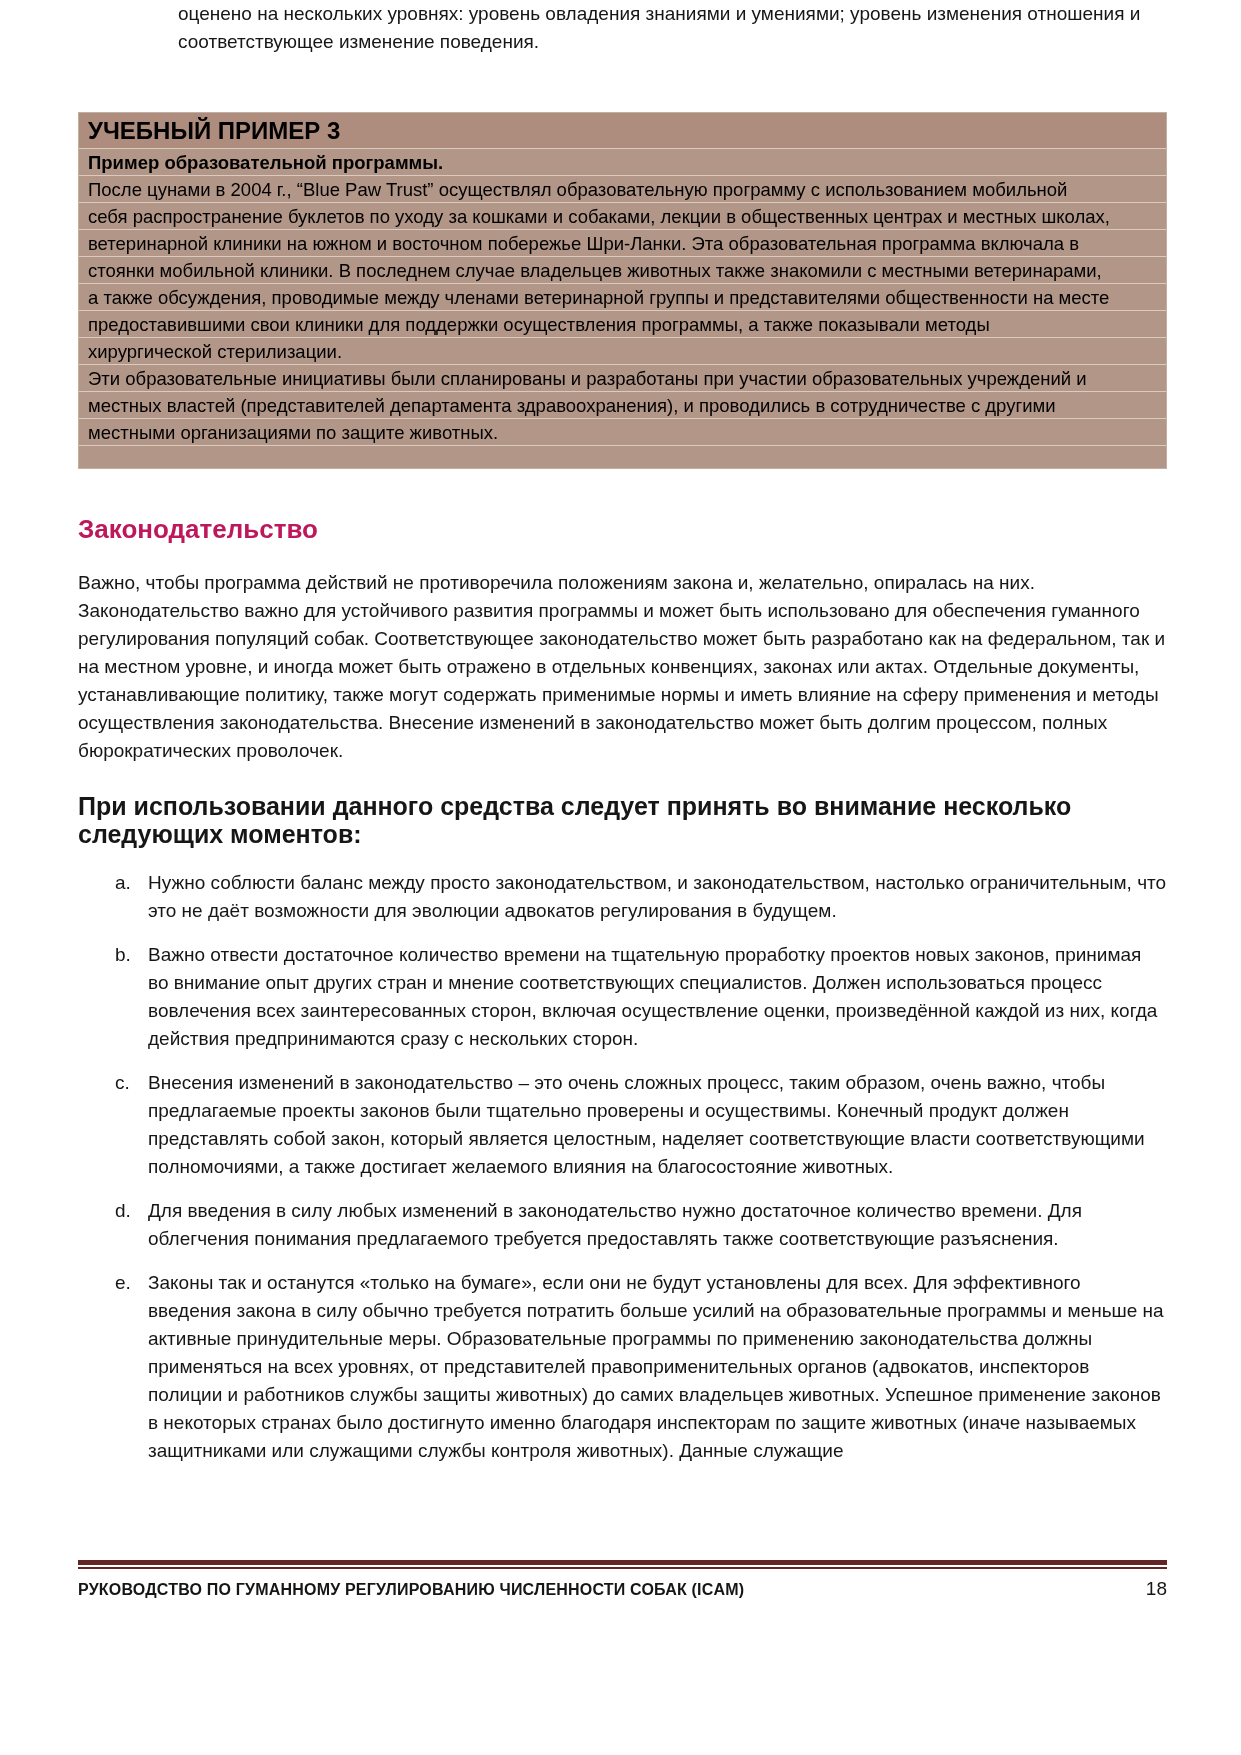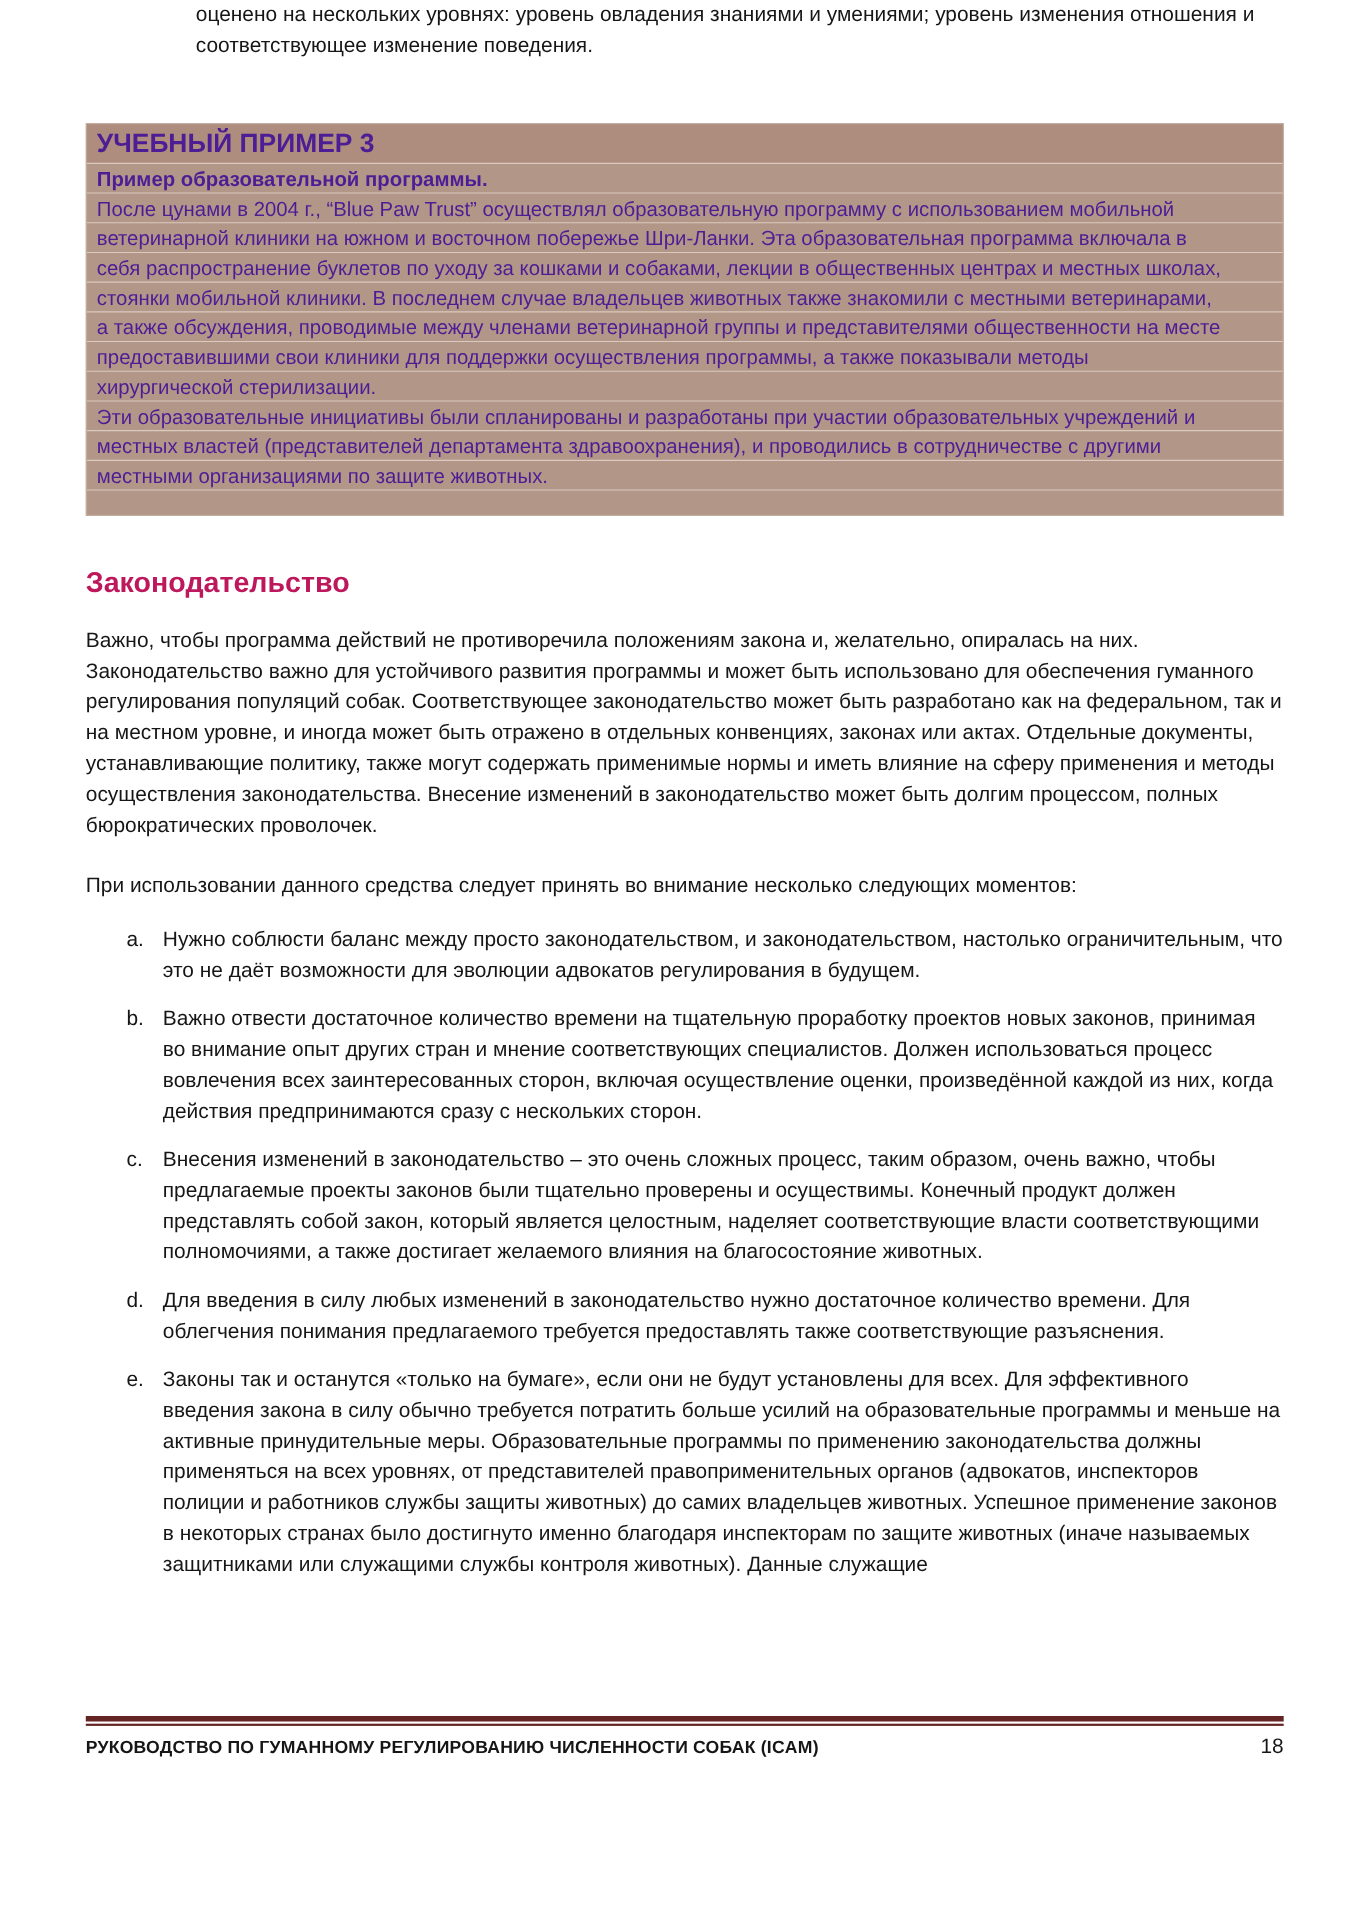--- a/index.html
+++ b/index.html
@@ -21,21 +21,21 @@
     margin: 0;
     padding-left: 100px;
     font-size: 19px;
     line-height: 28px;
   }
   
   .casebox {
     margin-top: 56px;
     background: #b29688;
     border: 1px solid #c3afa2;
-    color: #4c1d95;
+    color: #000000;
   }
   .cb-header {
     background: #ae8d7e;
     font-size: 24px;
     font-weight: bold;
     line-height: 32px;
     padding: 2px 9px 1px 9px;
     white-space: nowrap;
     overflow: hidden;
   }
@@ -57,23 +57,23 @@
     font-weight: bold;
     color: #be185d;
   }
   .body-par {
     margin: 24px 0 0 0;
     font-size: 19px;
     line-height: 28px;
   }
   .note-bold {
     margin: 27px 0 0 0;
-    font-size: 19px;
+    font-size: 25px;
     line-height: 28px;
-    font-weight: normal;
+    font-weight: bold;
   }
   
   .letter-list {
     margin: 21px 0 0 37px;
     padding: 0;
   }
   .list-item {
     display: flex;
     margin-top: 16px;
     font-size: 19px;
@@ -109,22 +109,22 @@
 <body>
 
 <div class="page">
 
   <p class="intro">оценено на нескольких уровнях: уровень овладения знаниями и умениями; уровень изменения отношения и соответствующее изменение поведения.</p>
 
   <div class="casebox">
     <div class="cb-header">УЧЕБНЫЙ ПРИМЕР 3</div>
     <div class="cb-row cb-bold">Пример образовательной программы.</div>
     <div class="cb-row">После цунами в 2004 г., “Blue Paw Trust” осуществлял образовательную программу с использованием мобильной</div>
+    <div class="cb-row">себя распространение буклетов по уходу за кошками и собаками, лекции в общественных центрах и местных школах,</div>
     <div class="cb-row">ветеринарной клиники на южном и восточном побережье Шри-Ланки. Эта образовательная программа включала в</div>
-    <div class="cb-row">себя распространение буклетов по уходу за кошками и собаками, лекции в общественных центрах и местных школах,</div>
     <div class="cb-row">стоянки мобильной клиники. В последнем случае владельцев животных также знакомили с местными ветеринарами,</div>
     <div class="cb-row">а также обсуждения, проводимые между членами ветеринарной группы и представителями общественности на месте</div>
     <div class="cb-row">предоставившими свои клиники для поддержки осуществления программы, а также показывали методы</div>
     <div class="cb-row">хирургической стерилизации.</div>
     <div class="cb-row">Эти образовательные инициативы были спланированы и разработаны при участии образовательных учреждений и</div>
     <div class="cb-row">местных властей (представителей департамента здравоохранения), и проводились в сотрудничестве с другими</div>
     <div class="cb-row">местными организациями по защите животных.</div>
     <div class="cb-row cb-empty"></div>
   </div>
 

